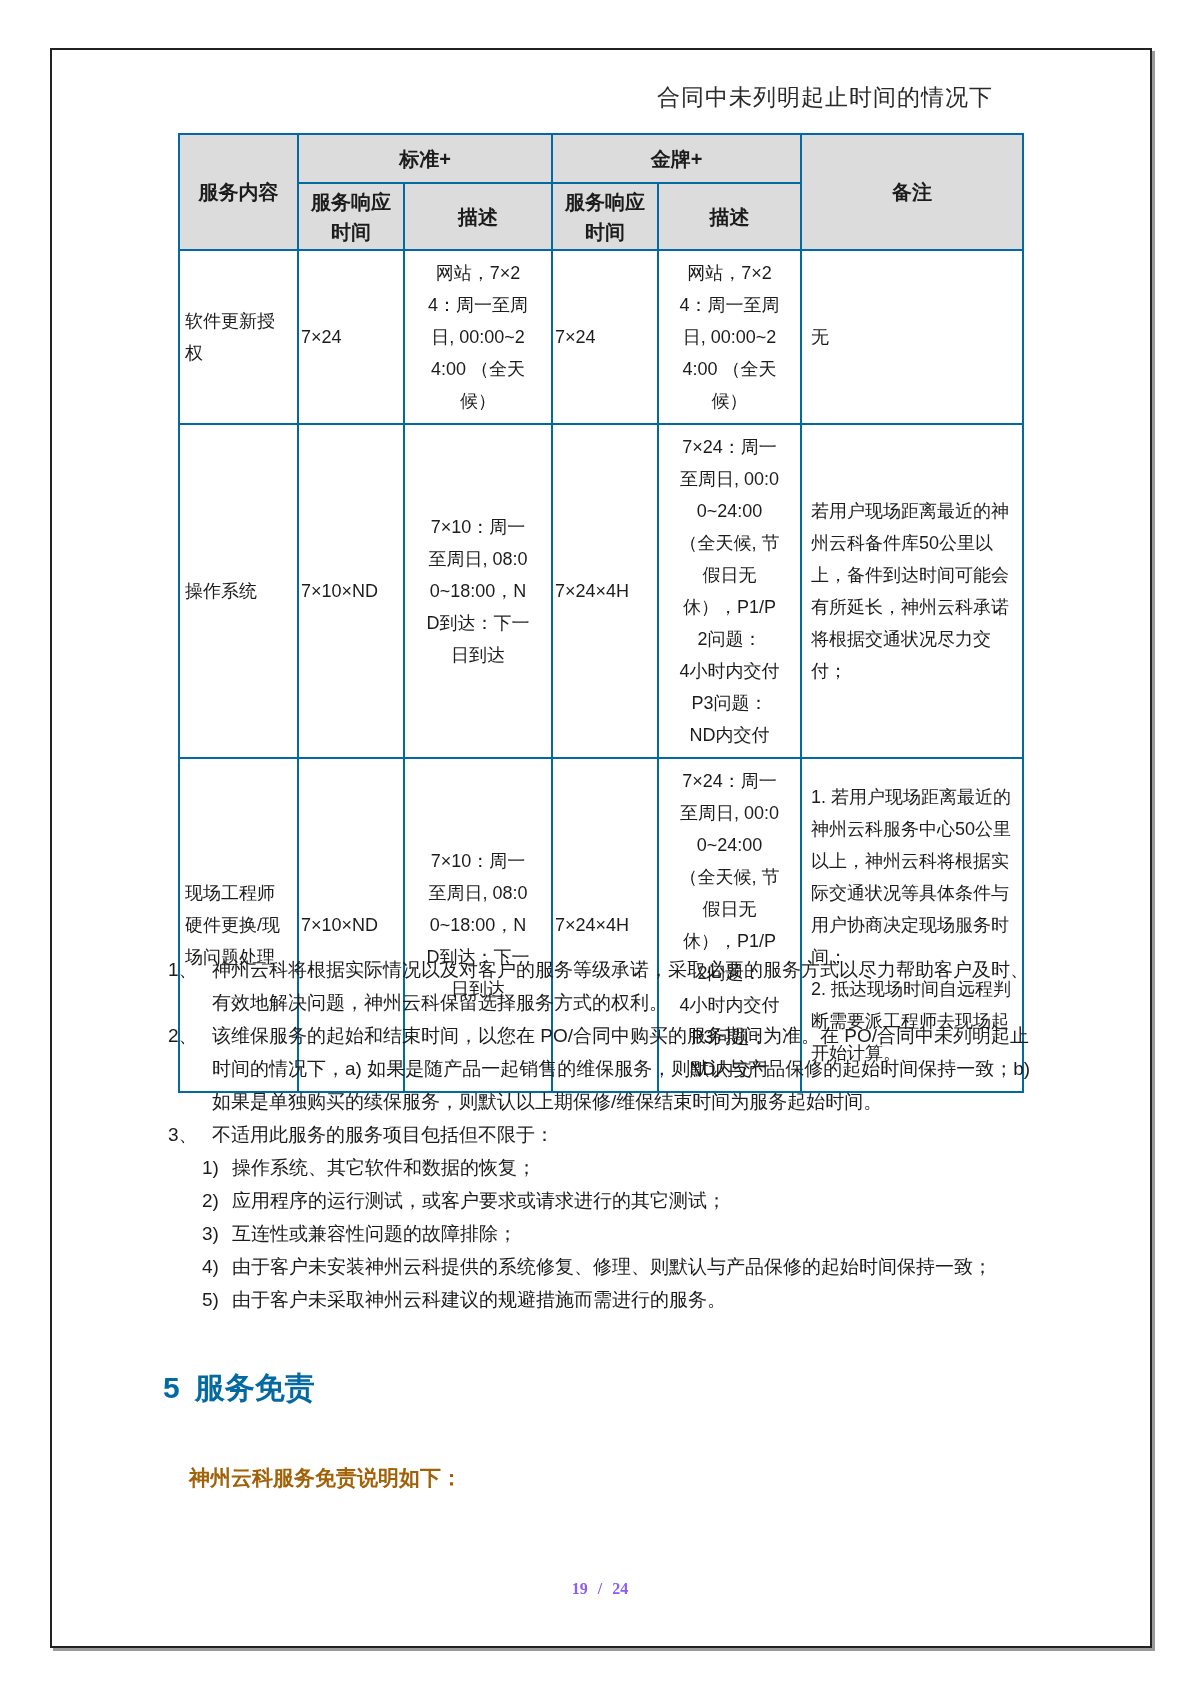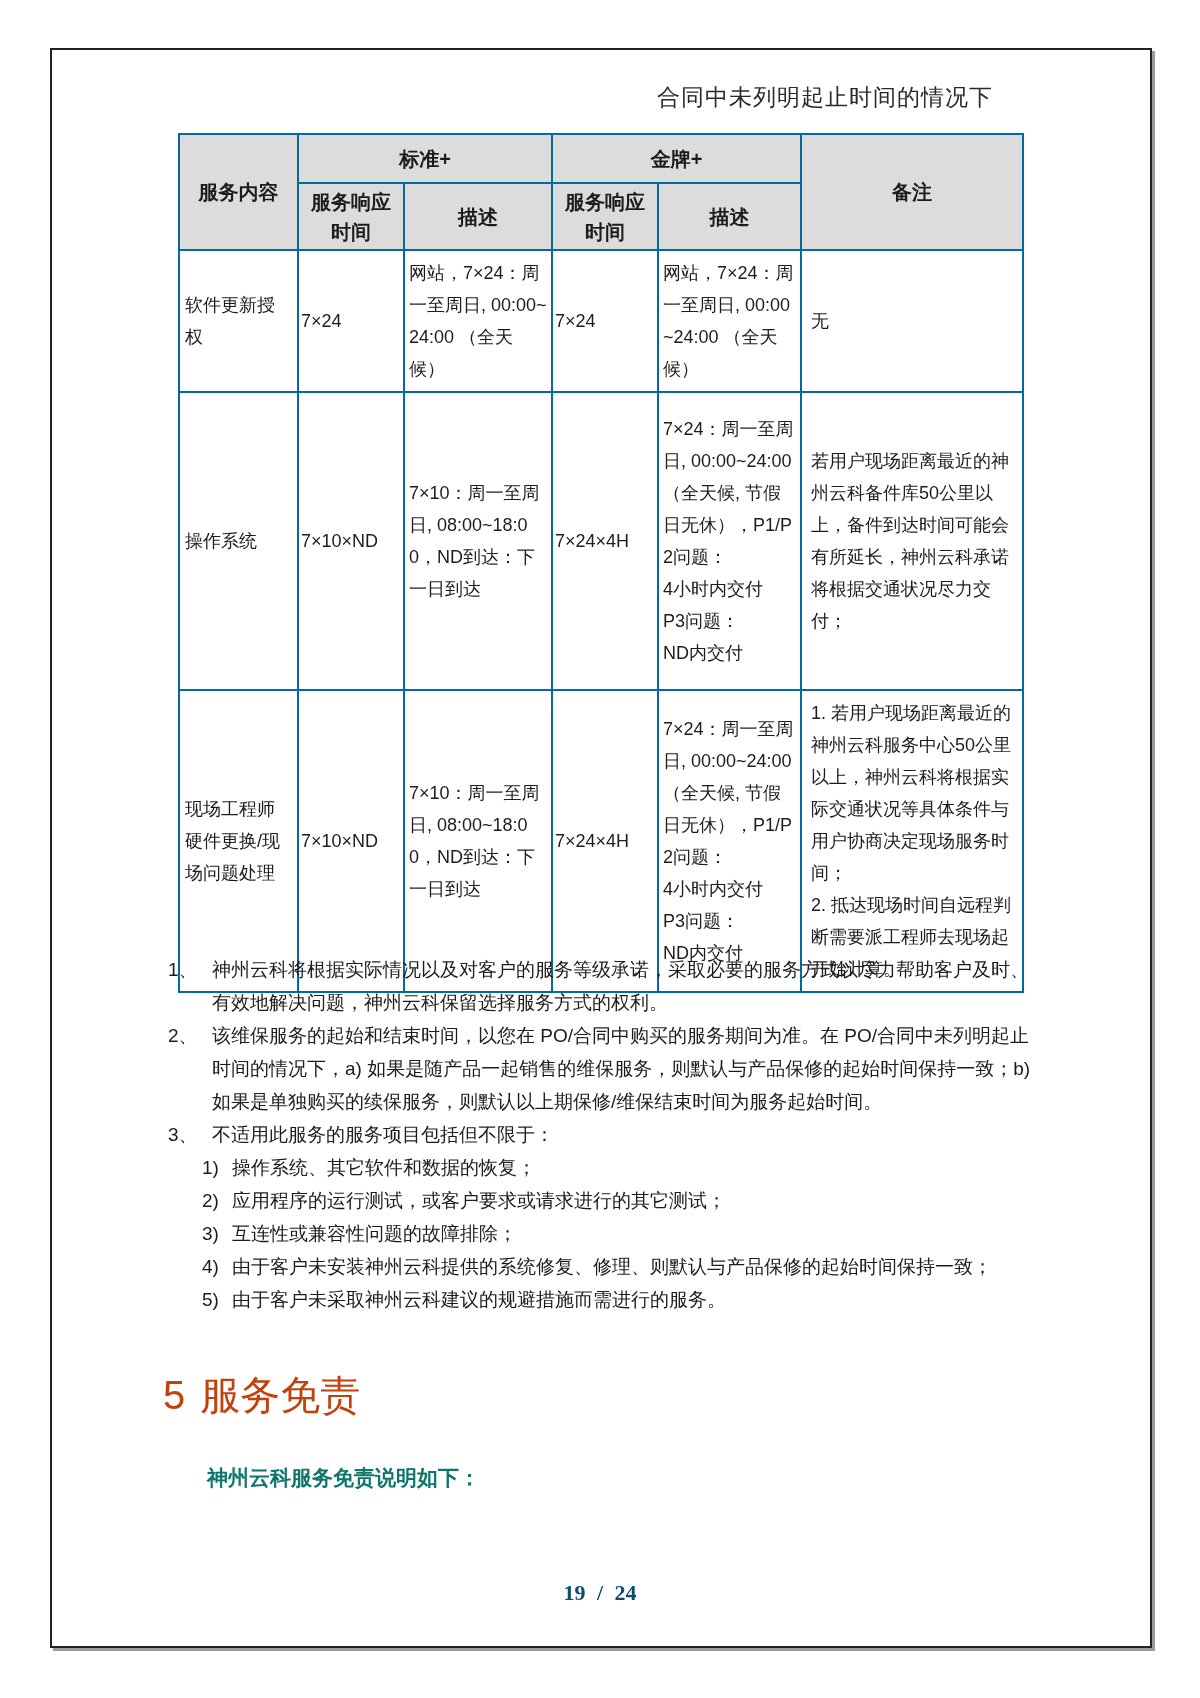--- a/index.html
+++ b/index.html
@@ -29,51 +29,51 @@
     border:2px solid #0369a1; vertical-align:middle; overflow:hidden;
   }
   table.svc th {
     background:#dcdcdc; font-weight:bold; font-size:20px;
     text-align:center; line-height:30px; padding:0 4px;
   }
   tr.h-group th { height:47px; }
   tr.h-sub th   { height:65px; }
   td.c-service { text-align:left; padding:8px 5px; word-break:break-all; }
   td.c-time    { text-align:left; padding:0 2px; }
-  td.c-desc    { text-align:left; padding:6px 4px; word-break:break-all; white-space:pre-line; }
+  td.c-desc    { text-align:center; padding:6px 20px; word-break:break-all; white-space:pre-line; }
   td.c-remark  { text-align:left; padding:6px 9px; word-break:break-all; white-space:pre-line; }
   tr.r1 td { height:122px; }
   tr.r2 td { height:280px; }
   tr.r3 td { height:281px; }
 
   .notes {
     position:absolute; left:168px; top:953px; width:864px;
     font-size:19px; line-height:33px;
   }
   .notes-title { font-weight:bold; }
   .note-item { display:flex; }
   .note-num { flex:none; width:44px; }
   .note-text { flex:1; }
   .note-subitem { display:flex; margin-left:34px; }
   .note-subnum { flex:none; width:30px; }
 
   .sec-heading {
     position:absolute; left:163px; top:1368px;
-    font-size:40px; font-weight:normal; color:#c2410c;
+    font-size:30px; font-weight:bold; color:#0369a1;
   }
   .sec-heading .sec-num { margin-right:15px; }
   .sec-subtitle {
-    position:absolute; left:207px; top:1464px;
-    font-size:21px; font-weight:bold; color:#0f766e;
+    position:absolute; left:189px; top:1464px;
+    font-size:21px; font-weight:bold; color:#a16207;
   }
   .page-footer {
     position:absolute; left:0; right:0; top:1580px;
     text-align:center;
     font-family:"Liberation Serif","DejaVu Serif",serif;
-    font-size:22px; font-weight:bold; word-spacing:6px; color:#0c4a6e;
+    font-size:16px; font-weight:bold; word-spacing:6px; color:#8b5cf6;
   }
 </style>
 </head>
 <body>
 
 <div class="page-border"></div>
 
 <div class="doc-title">合同中未列明起止时间的情况下</div>
 
 <table class="svc">

